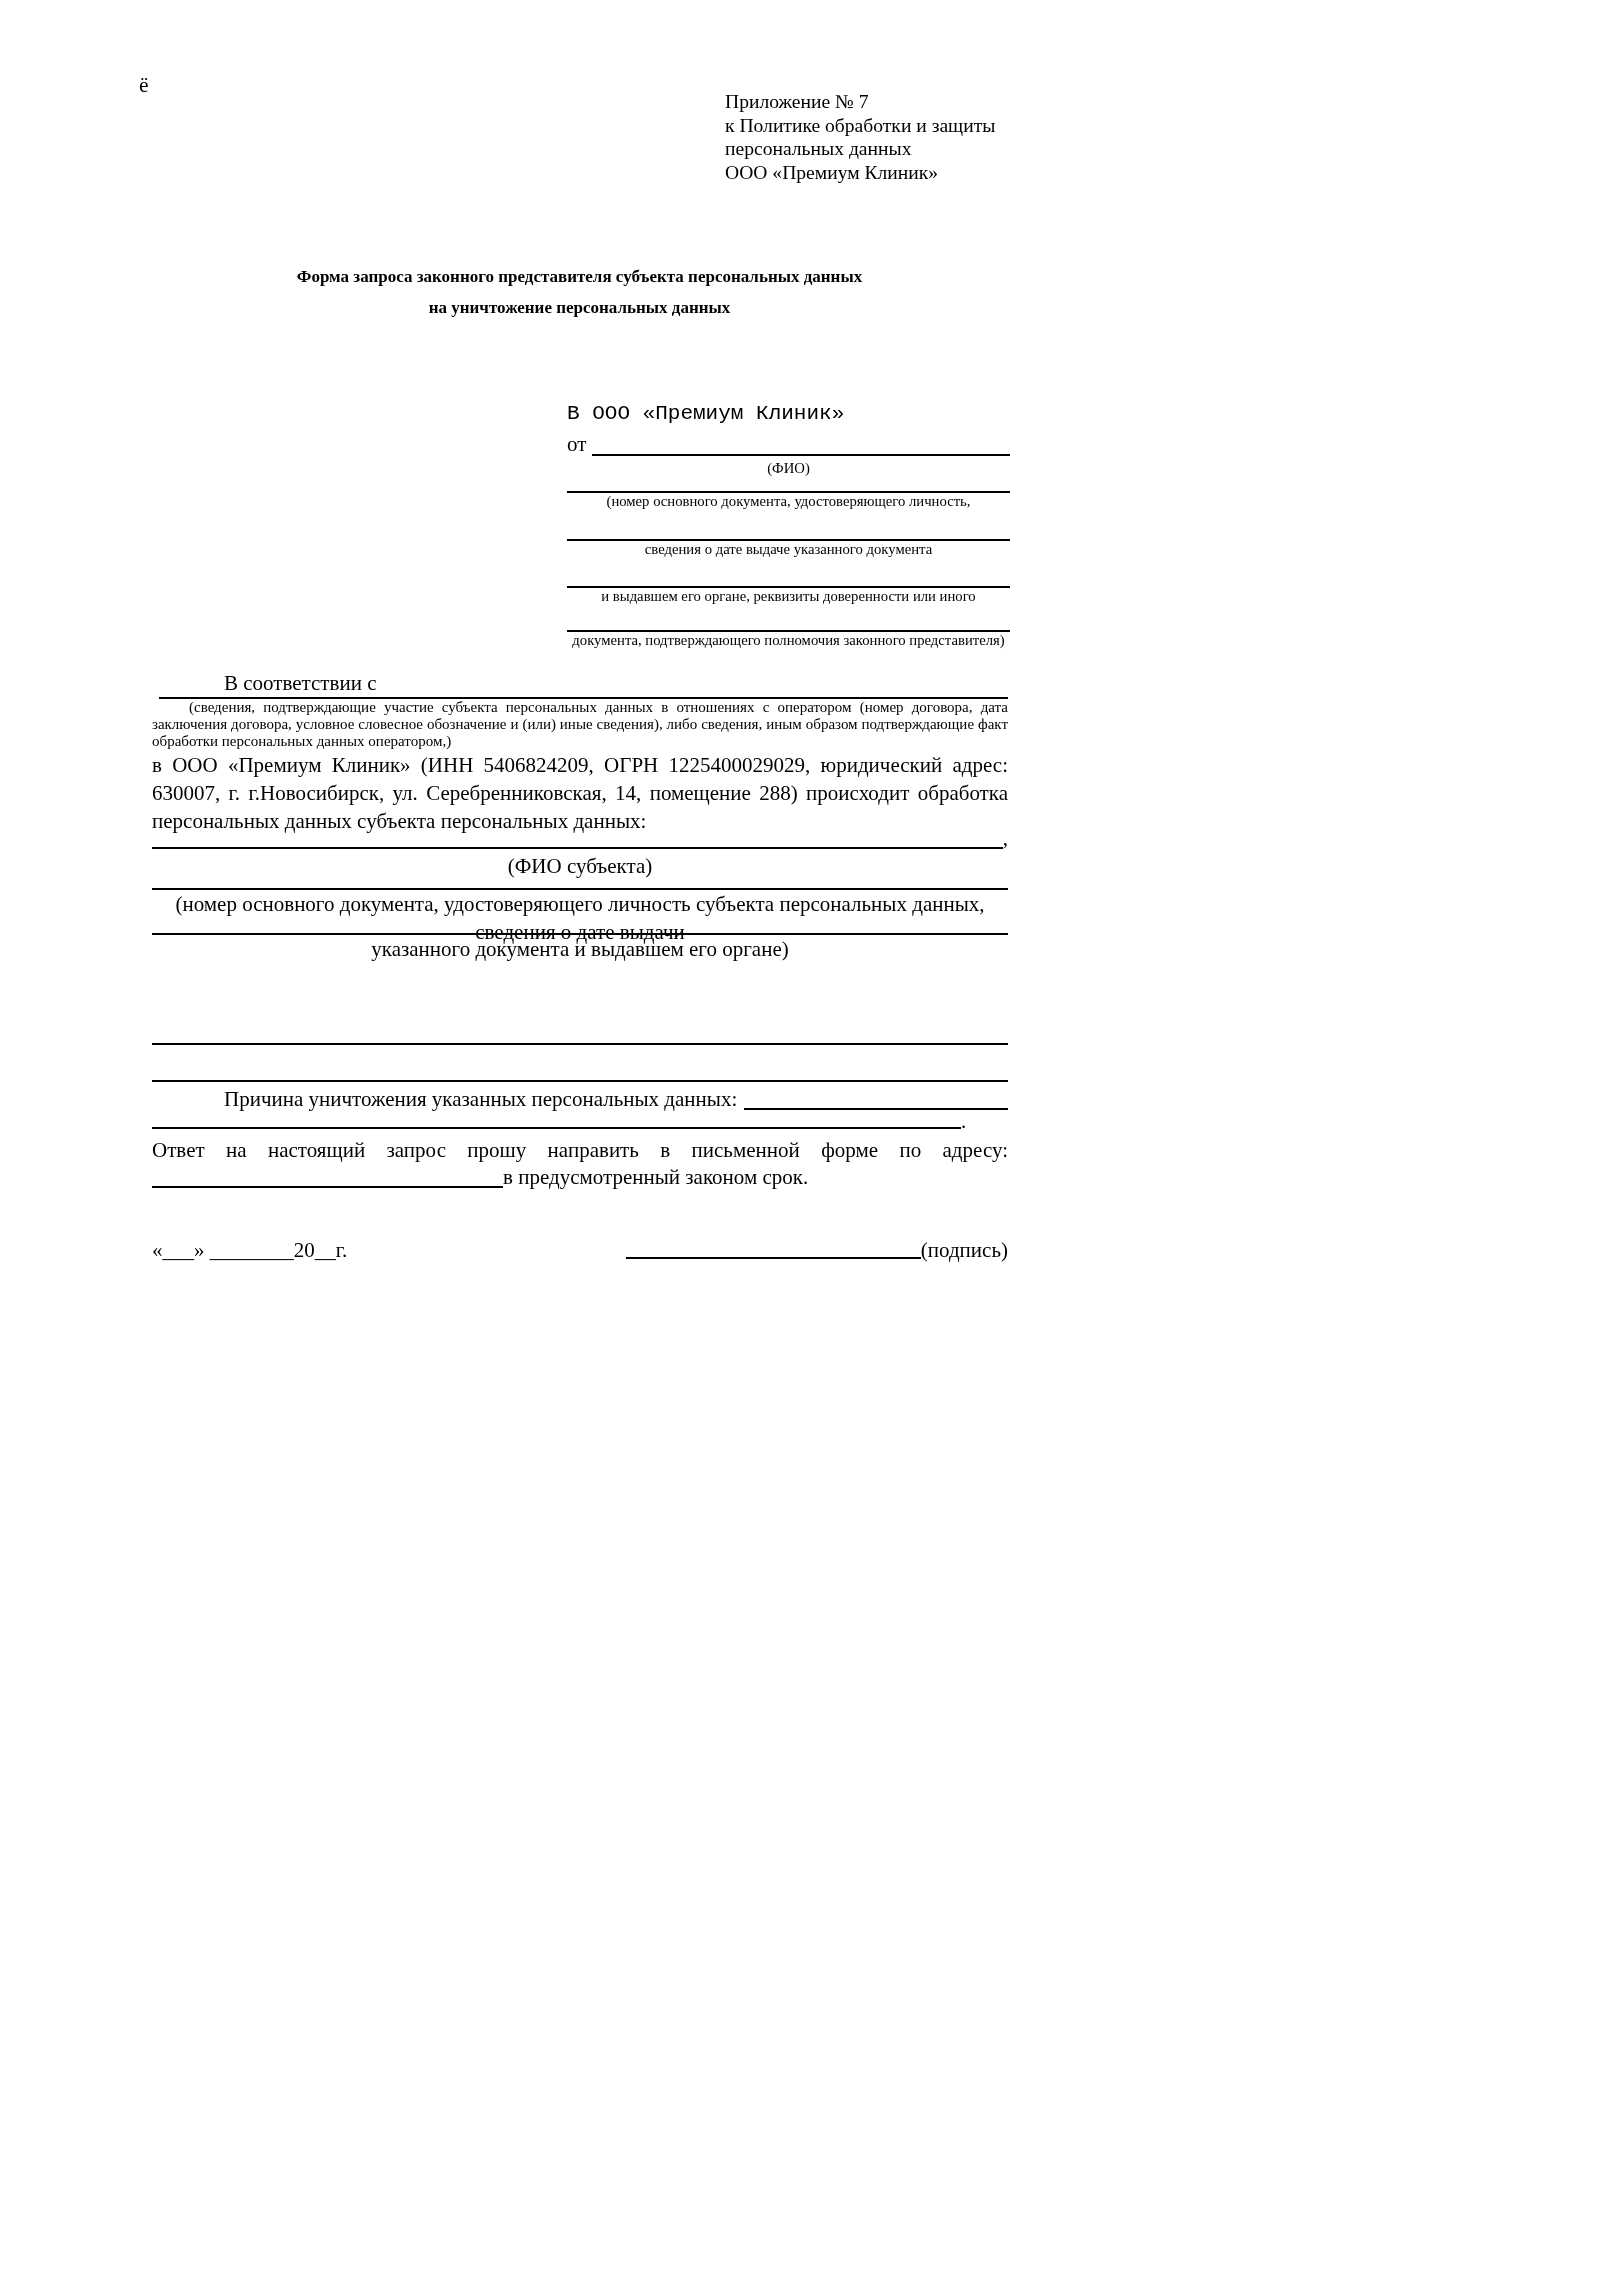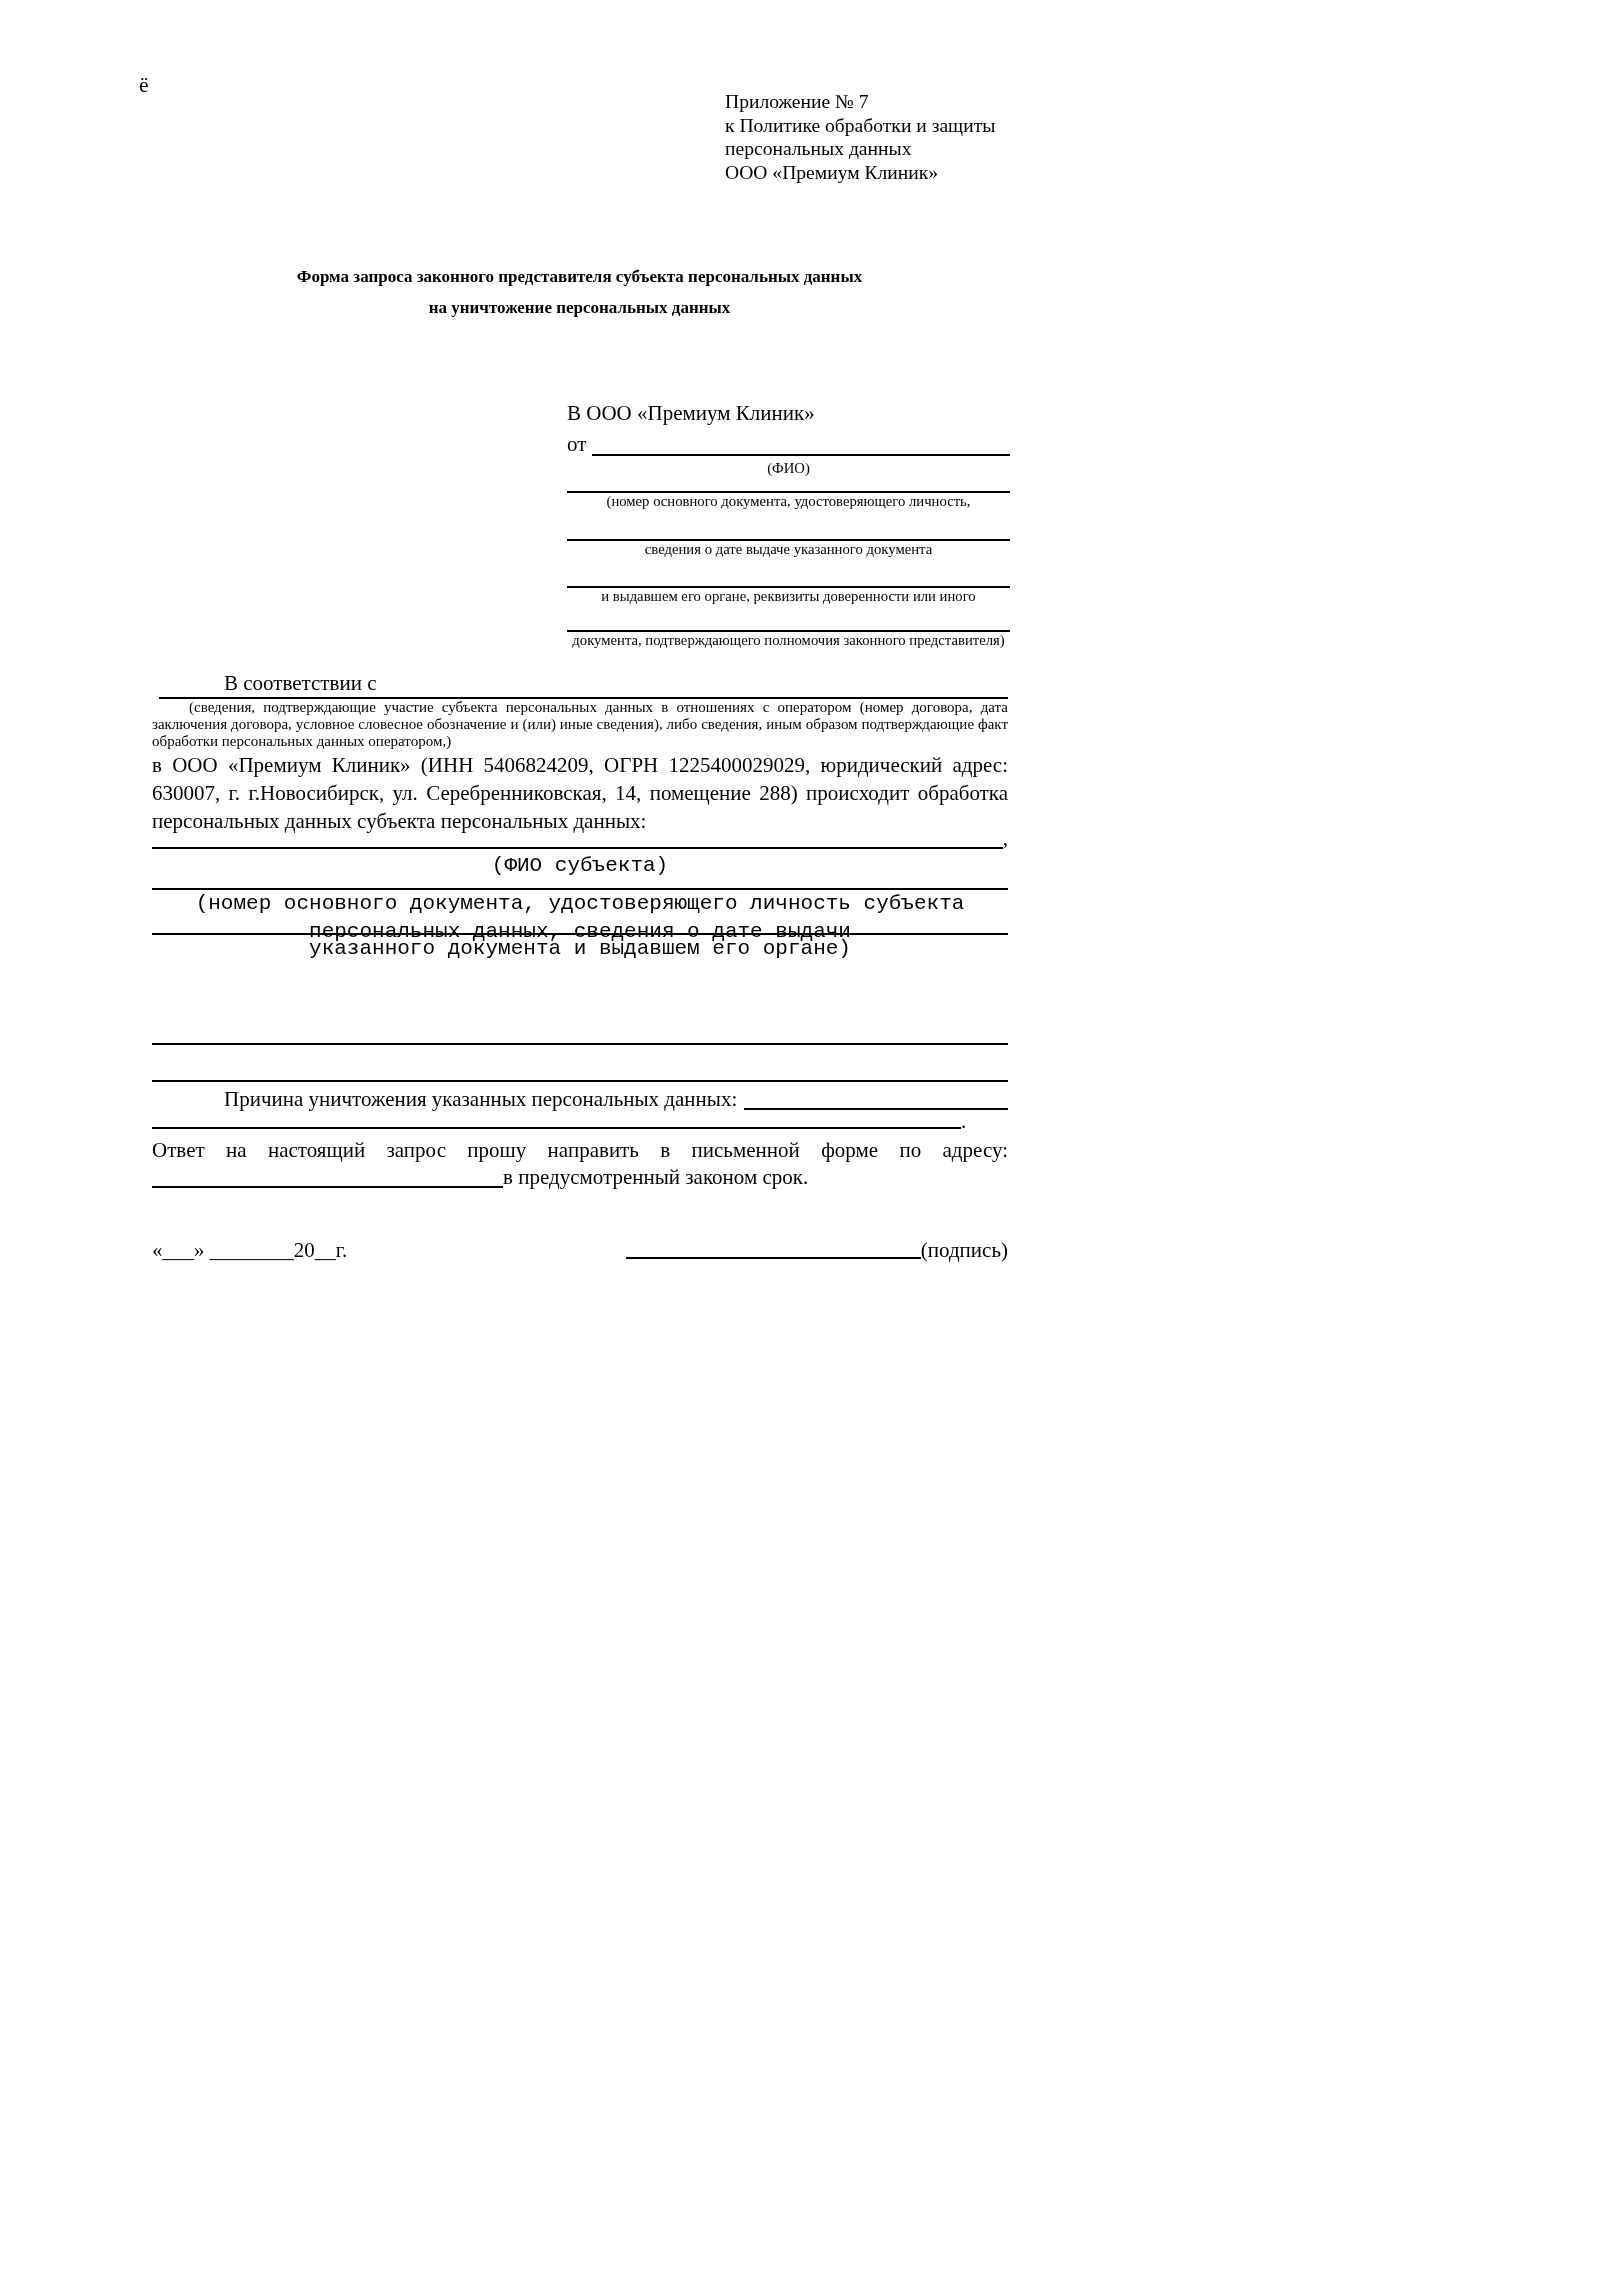--- a/index.html
+++ b/index.html
@@ -34,41 +34,41 @@
 
   
   .body-el{left:152px;width:856px;font-size:21px;line-height:28px;}
   .sootv-row{top:670px;height:27.4px;line-height:27.4px;flex-direction:column;}
   .sootv-row .lbl{padding-left:72px;white-space:nowrap;}
   .sootv-row .fill{height:21.6px;margin-left:6.9px;}
   .cap-para{top:699px;font-size:15px;line-height:17px;text-align:justify;text-indent:37px;}
   .main-para{top:751px;text-align:justify;}
   .fio-row{top:827px;height:23.5px;line-height:23.5px;}
   .fio-row .fill{height:19.6px;}
-  .cap-c{text-align:center;white-space:normal;font-family:Liberation Mono, monospace;}
+  .cap-c{text-align:center;white-space:normal;}
   .cap-fio{top:852px;}
   .blank-full-1{top:870px;height:17.6px;}
   .cap-doc1{top:890px;}
   .blank-full-2{top:915px;height:17.6px;}
   .cap-doc2{top:935px;}
   .request-para{top:953px;text-align:justify;}
   .blank-full-3{top:1027px;height:15.7px;}
   .blank-full-4{top:1064px;height:15.7px;}
   .reason-row{top:1086px;height:27.4px;line-height:27.4px;}
   .reason-row .lbl{padding-left:72px;white-space:nowrap;}
   .reason-row .fill{height:21.6px;margin-left:6.9px;}
   .dot-row{top:1111px;height:21.6px;line-height:21.6px;}
   .line-825{width:809px;height:15.7px;border-bottom:2px solid #000;}
   .reply-line{top:1137px;height:27.4px;line-height:27.4px;text-align:justify;text-align-last:justify;}
   .srok-row{top:1164px;height:27.4px;line-height:27.4px;}
   .blank-inline{display:inline-block;width:351px;border-bottom:2px solid #000;height:19.6px;vertical-align:-3.9px;}
   .sig-row{top:1237px;height:27.4px;line-height:27.4px;justify-content:space-between;gap:33px;}
   .sig-right{display:flex;width:382px;}
   .sig-right .fill{height:19.6px;}
-  .nowrap{white-space:nowrap;}
+  .nowrap{white-space:nowrap;font-family:Liberation Mono, monospace;}
 </style>
 </head>
 <body>
 
 <div class="page">
 
   <div class="abs stray">ё</div>
 
   <div class="abs hdr">
     <div>Приложение № 7</div>

